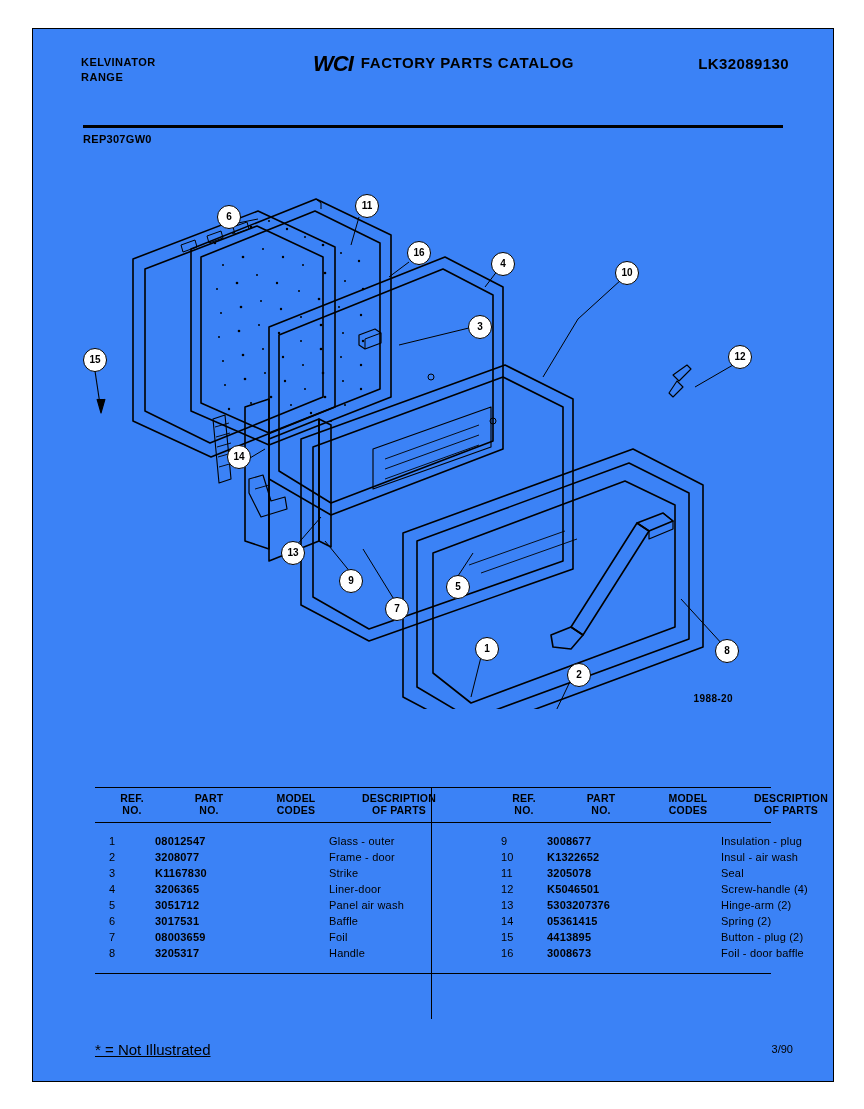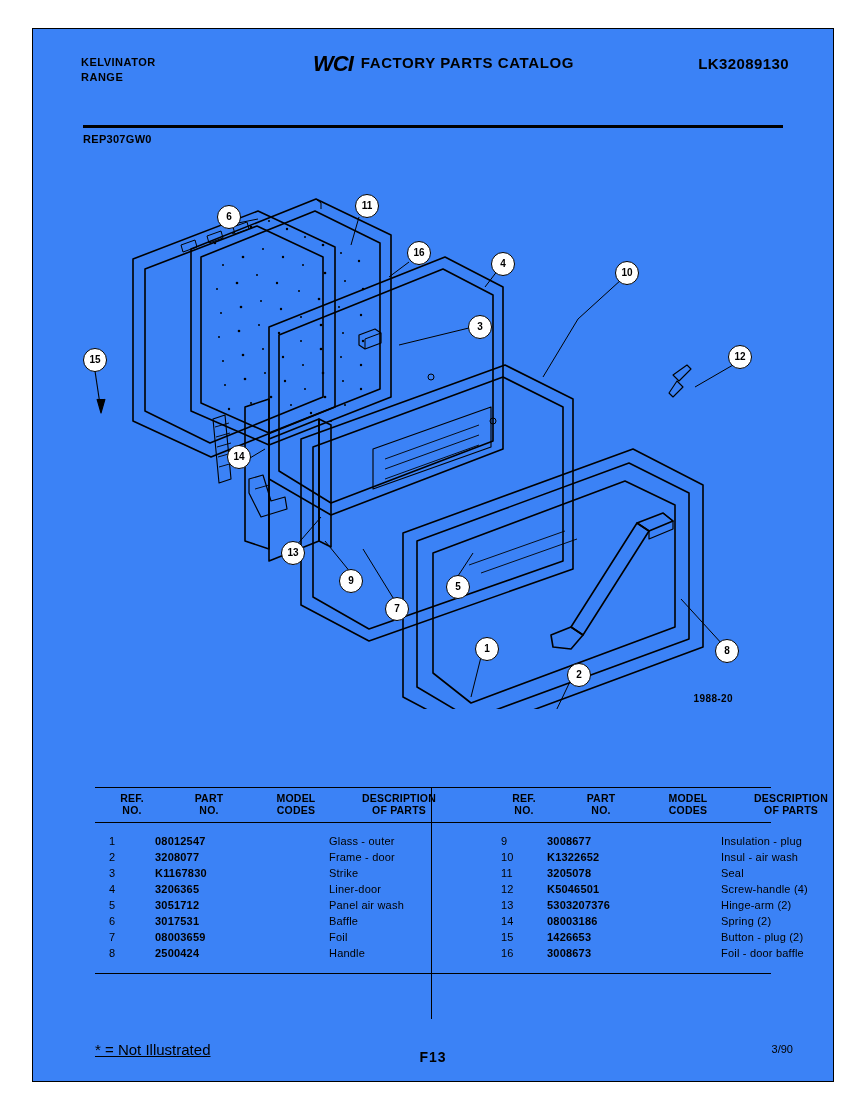--- a/index.html
+++ b/index.html
@@ -471,50 +471,49 @@
           <td class="col-model"></td>
           <td class="col-desc">Hinge-arm (2)</td>
         </tr>
         <tr>
           <td class="col-ref">6</td>
           <td class="col-part">3017531</td>
           <td class="col-model"></td>
           <td class="col-desc">Baffle</td>
           <td class="col-gap"></td>
           <td class="col-ref">14</td>
-          <td class="col-part">08003186</td>
+          <td class="col-part">05361415</td>
           <td class="col-model"></td>
           <td class="col-desc">Spring (2)</td>
         </tr>
         <tr>
           <td class="col-ref">7</td>
           <td class="col-part">08003659</td>
           <td class="col-model"></td>
           <td class="col-desc">Foil</td>
           <td class="col-gap"></td>
           <td class="col-ref">15</td>
-          <td class="col-part">1426653</td>
+          <td class="col-part">4413895</td>
           <td class="col-model"></td>
           <td class="col-desc">Button - plug (2)</td>
         </tr>
         <tr>
           <td class="col-ref">8</td>
-          <td class="col-part">2500424</td>
+          <td class="col-part">3205317</td>
           <td class="col-model"></td>
           <td class="col-desc">Handle</td>
           <td class="col-gap"></td>
           <td class="col-ref">16</td>
           <td class="col-part">3008673</td>
           <td class="col-model"></td>
           <td class="col-desc">Foil - door baffle</td>
         </tr>
       </tbody>
         </table>
       <div class="tbl-rule-bottom" style="margin-top:12px;"></div>
     </div>
     <div class="vdiv"></div>
 
     <div class="footnote">*  = Not Illustrated</div>
-    <div class="page-label">F13</div>
     <div class="date-label">3/90</div>
 
   </div>
 </div>
 
 </body></html>

